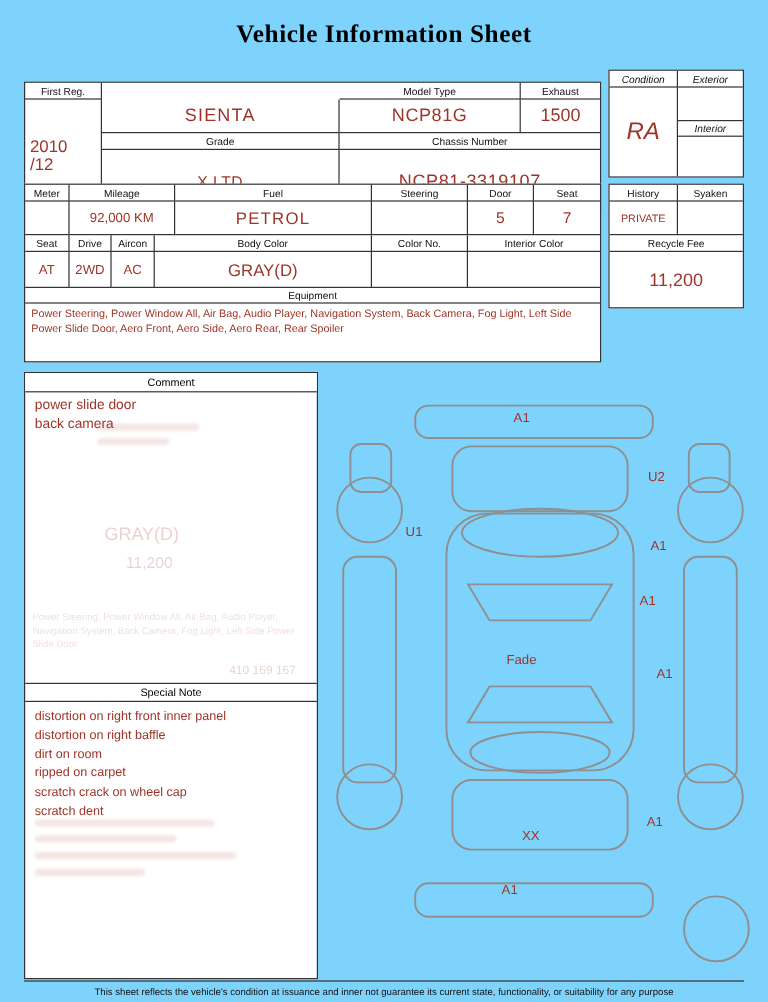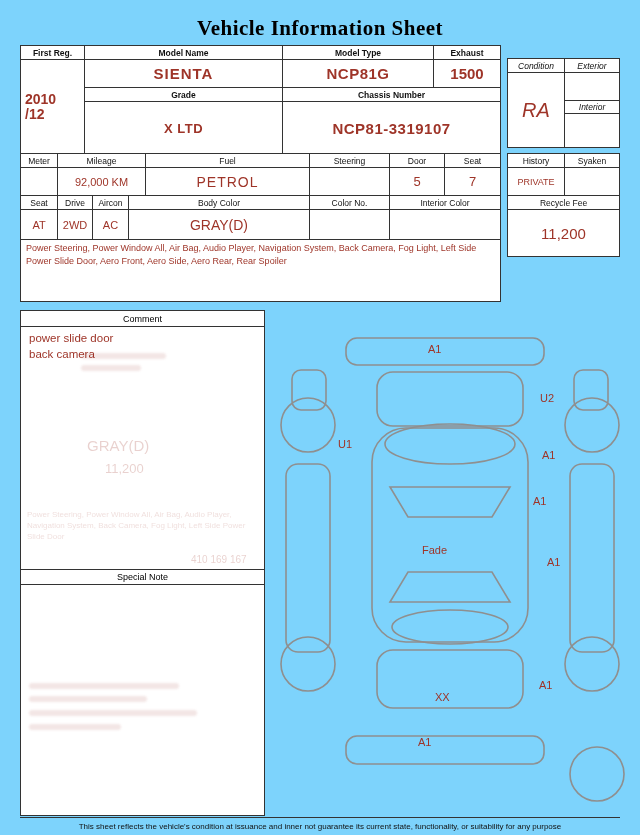--- a/index.html
+++ b/index.html
@@ -13,21 +13,21 @@
          font-family:"Liberation Serif",serif;font-size:21px;font-weight:bold;letter-spacing:.5px;}
   .box{position:absolute;border:1px solid var(--bdr);box-sizing:border-box;background:#fff;}
   .grid{display:grid;width:100%;height:100%;}
   .cell{box-sizing:border-box;display:flex;align-items:center;justify-content:center;
         overflow:hidden;text-align:center;}
   .hdr{font-size:8.5px;color:#111;}
   .br{border-right:1px solid var(--bdr);}
   .bb{border-bottom:1px solid var(--bdr);}
   .red{color:var(--red);}
   
-  .s1l{left:20px;top:45px;width:481px;height:110px;font-weight:bold;}
+  .s1l{left:20px;top:68px;width:481px;height:110px;}
   .s1l .grid{grid-template-columns:64px 198px 151px 1fr;
              grid-template-rows:14px 28px 14px 1fr;
              grid-template-areas:"fr mnl mtl exl" "frv mnv mtv exv" "frv gl cl cl" "frv gv cv cv";}
   .firstreg{flex-direction:column;align-items:flex-start;justify-content:center;
             padding-left:4px;font-size:14px;line-height:1.1;}
   .s1r{left:507px;top:58px;width:113px;height:90px;}
   .s1r .grid{grid-template-columns:57px 1fr;grid-template-rows:14px 28px 13px 1fr;
              grid-template-areas:"conl extl" "conv extv" "conv intl" "conv intv";font-style:italic;}
   
   .s2l{left:20px;top:153px;width:481px;height:149px;}
@@ -65,21 +65,20 @@
 </head>
 <body>
 
 <div class="page">
 
   <div class="title">Vehicle Information Sheet</div>
 
   <div class="box s1l">
     <div class="grid">
       <div class="cell hdr br bb" style="grid-area:fr">First Reg.</div>
-      <div class="cell hdr br bb" style="grid-area:mnl">Model Name</div>
       <div class="cell hdr br bb" style="grid-area:mtl">Model Type</div>
       <div class="cell hdr bb" style="grid-area:exl">Exhaust</div>
 
       <div class="cell br red firstreg" style="grid-area:frv">
         <span>2010</span>
         <span>/12</span>
       </div>
       <div class="cell br bb red" style="grid-area:mnv;font-size:15px;letter-spacing:1px;">SIENTA</div>
       <div class="cell br bb red" style="grid-area:mtv;font-size:15px;letter-spacing:.5px;">NCP81G</div>
       <div class="cell bb red" style="grid-area:exv;font-size:15px;">1500</div>
@@ -127,20 +126,21 @@
       <div class="cell hdr br bb">Color No.</div>
       <div class="cell hdr bb">Interior Color</div>
 
       <div class="cell br bb red" style="font-size:11px;">AT</div>
       <div class="cell br bb red" style="font-size:11px;">2WD</div>
       <div class="cell br bb red" style="font-size:11px;">AC</div>
       <div class="cell br bb red" style="font-size:14px;">GRAY(D)</div>
       <div class="cell br bb"></div>
       <div class="cell bb"></div>
     </div>
+    <div class="cell hdr bb equiphdr">Equipment</div>
     <div class="equiptext red">Power Steering, Power Window All, Air Bag, Audio Player, Navigation System, Back Camera, Fog Light, Left Side Power Slide Door, Aero Front, Aero Side, Aero Rear, Rear Spoiler</div>
   </div>
 
   <div class="box s2r1">
     <div class="grid">
       <div class="cell hdr br bb" style="grid-area:hl">History</div>
       <div class="cell hdr bb" style="grid-area:sl">Syaken</div>
       <div class="cell br bb red" style="grid-area:hv;font-size:9px;">PRIVATE</div>
       <div class="cell bb" style="grid-area:sv"></div>
       <div class="cell hdr bb" style="grid-area:rl">Recycle Fee</div>
@@ -161,20 +161,28 @@
     <span class="ghost ghostblock" style="left:6px;top:198px;width:228px;font-size:8px;opacity:.16;">Power Steering, Power Window All, Air Bag, Audio Player, Navigation System, Back Camera, Fog Light, Left Side Power Slide Door</span>
     <span class="ghost" style="left:170px;top:243px;font-size:10px;">410   169   167</span>
     <div class="gbar" style="left:60px;top:42px;width:85px;"></div>
     <div class="gbar" style="left:60px;top:54px;width:60px;"></div>
     <div class="gbar" style="left:8px;top:372px;width:150px;"></div>
     <div class="gbar" style="left:8px;top:385px;width:118px;"></div>
     <div class="gbar" style="left:8px;top:399px;width:168px;"></div>
     <div class="gbar" style="left:8px;top:413px;width:92px;"></div>
 
     <div class="specialhdr">Special Note</div>
+    <div class="specialbody red">
+      <div>distortion on right front inner panel</div>
+      <div>distortion on right baffle</div>
+      <div>dirt on room</div>
+      <div>ripped on carpet</div>
+      <div>scratch crack on wheel cap</div>
+      <div>scratch dent</div>
+    </div>
   </div>
 
   <div class="diagram">
     <svg width="362" height="505" viewBox="0 0 362 505">
       <g fill="none" stroke="#8f8f8f" stroke-width="1.6">
 
         <rect x="76" y="26" width="198" height="27" rx="11"></rect>
 
         <rect x="22" y="58" width="34" height="40" rx="9"></rect>
         <rect x="304" y="58" width="34" height="40" rx="9"></rect>

